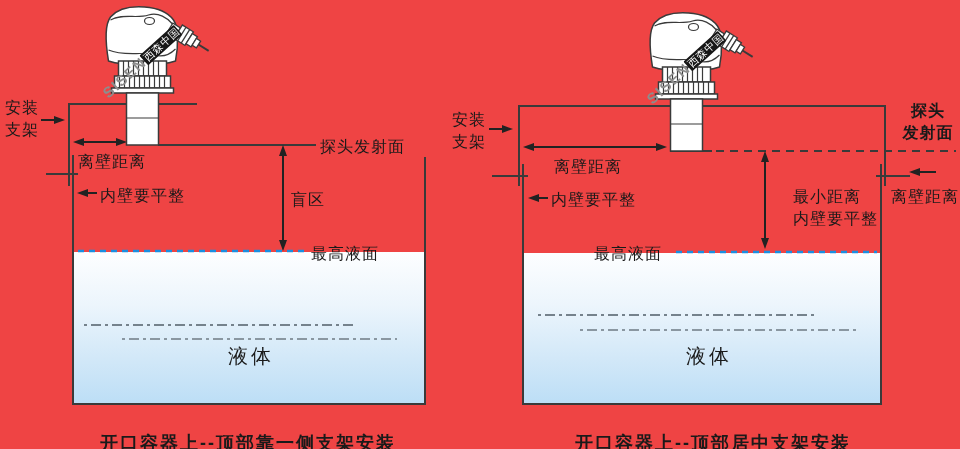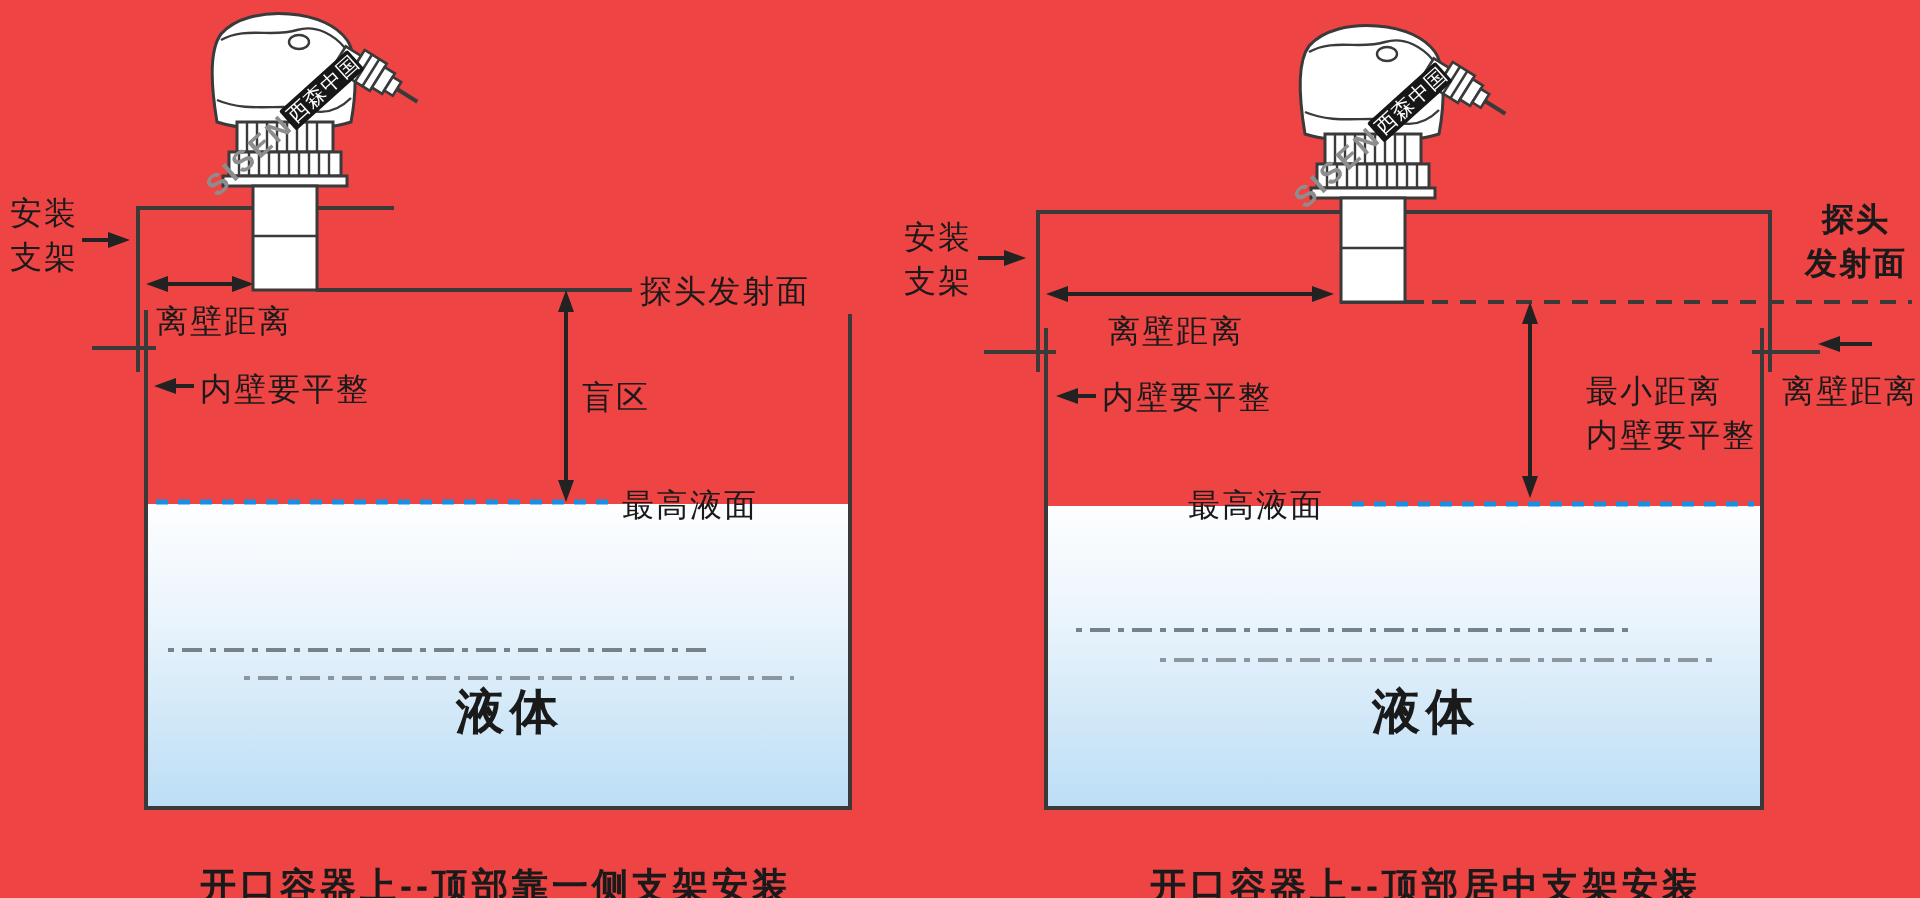--- a/index.html
+++ b/index.html
@@ -15,21 +15,21 @@
   #liquid-right{left:524px;top:253px;width:356px;height:151px;}
   svg.overlay{position:absolute;left:0;top:0;}
   .lbl{
     position:absolute;font-size:16px;letter-spacing:1px;line-height:21px;white-space:nowrap;
   }
   .lbl.two{line-height:22px;}
   .caption{
     position:absolute;font-size:18px;font-weight:bold;letter-spacing:2px;
     text-align:center;white-space:nowrap;margin-top:20px;
   }
-  .big{font-size:24px;letter-spacing:3px;font-weight:700;}
+  .big{font-size:20px;letter-spacing:3px;font-weight:400;}
   .ctr{text-align:center;}
 </style>
 </head>
 <body>
 
 <div class="stage">
 
   <div class="liquid" id="liquid-left"></div>
   <div class="liquid" id="liquid-right"></div>
 

